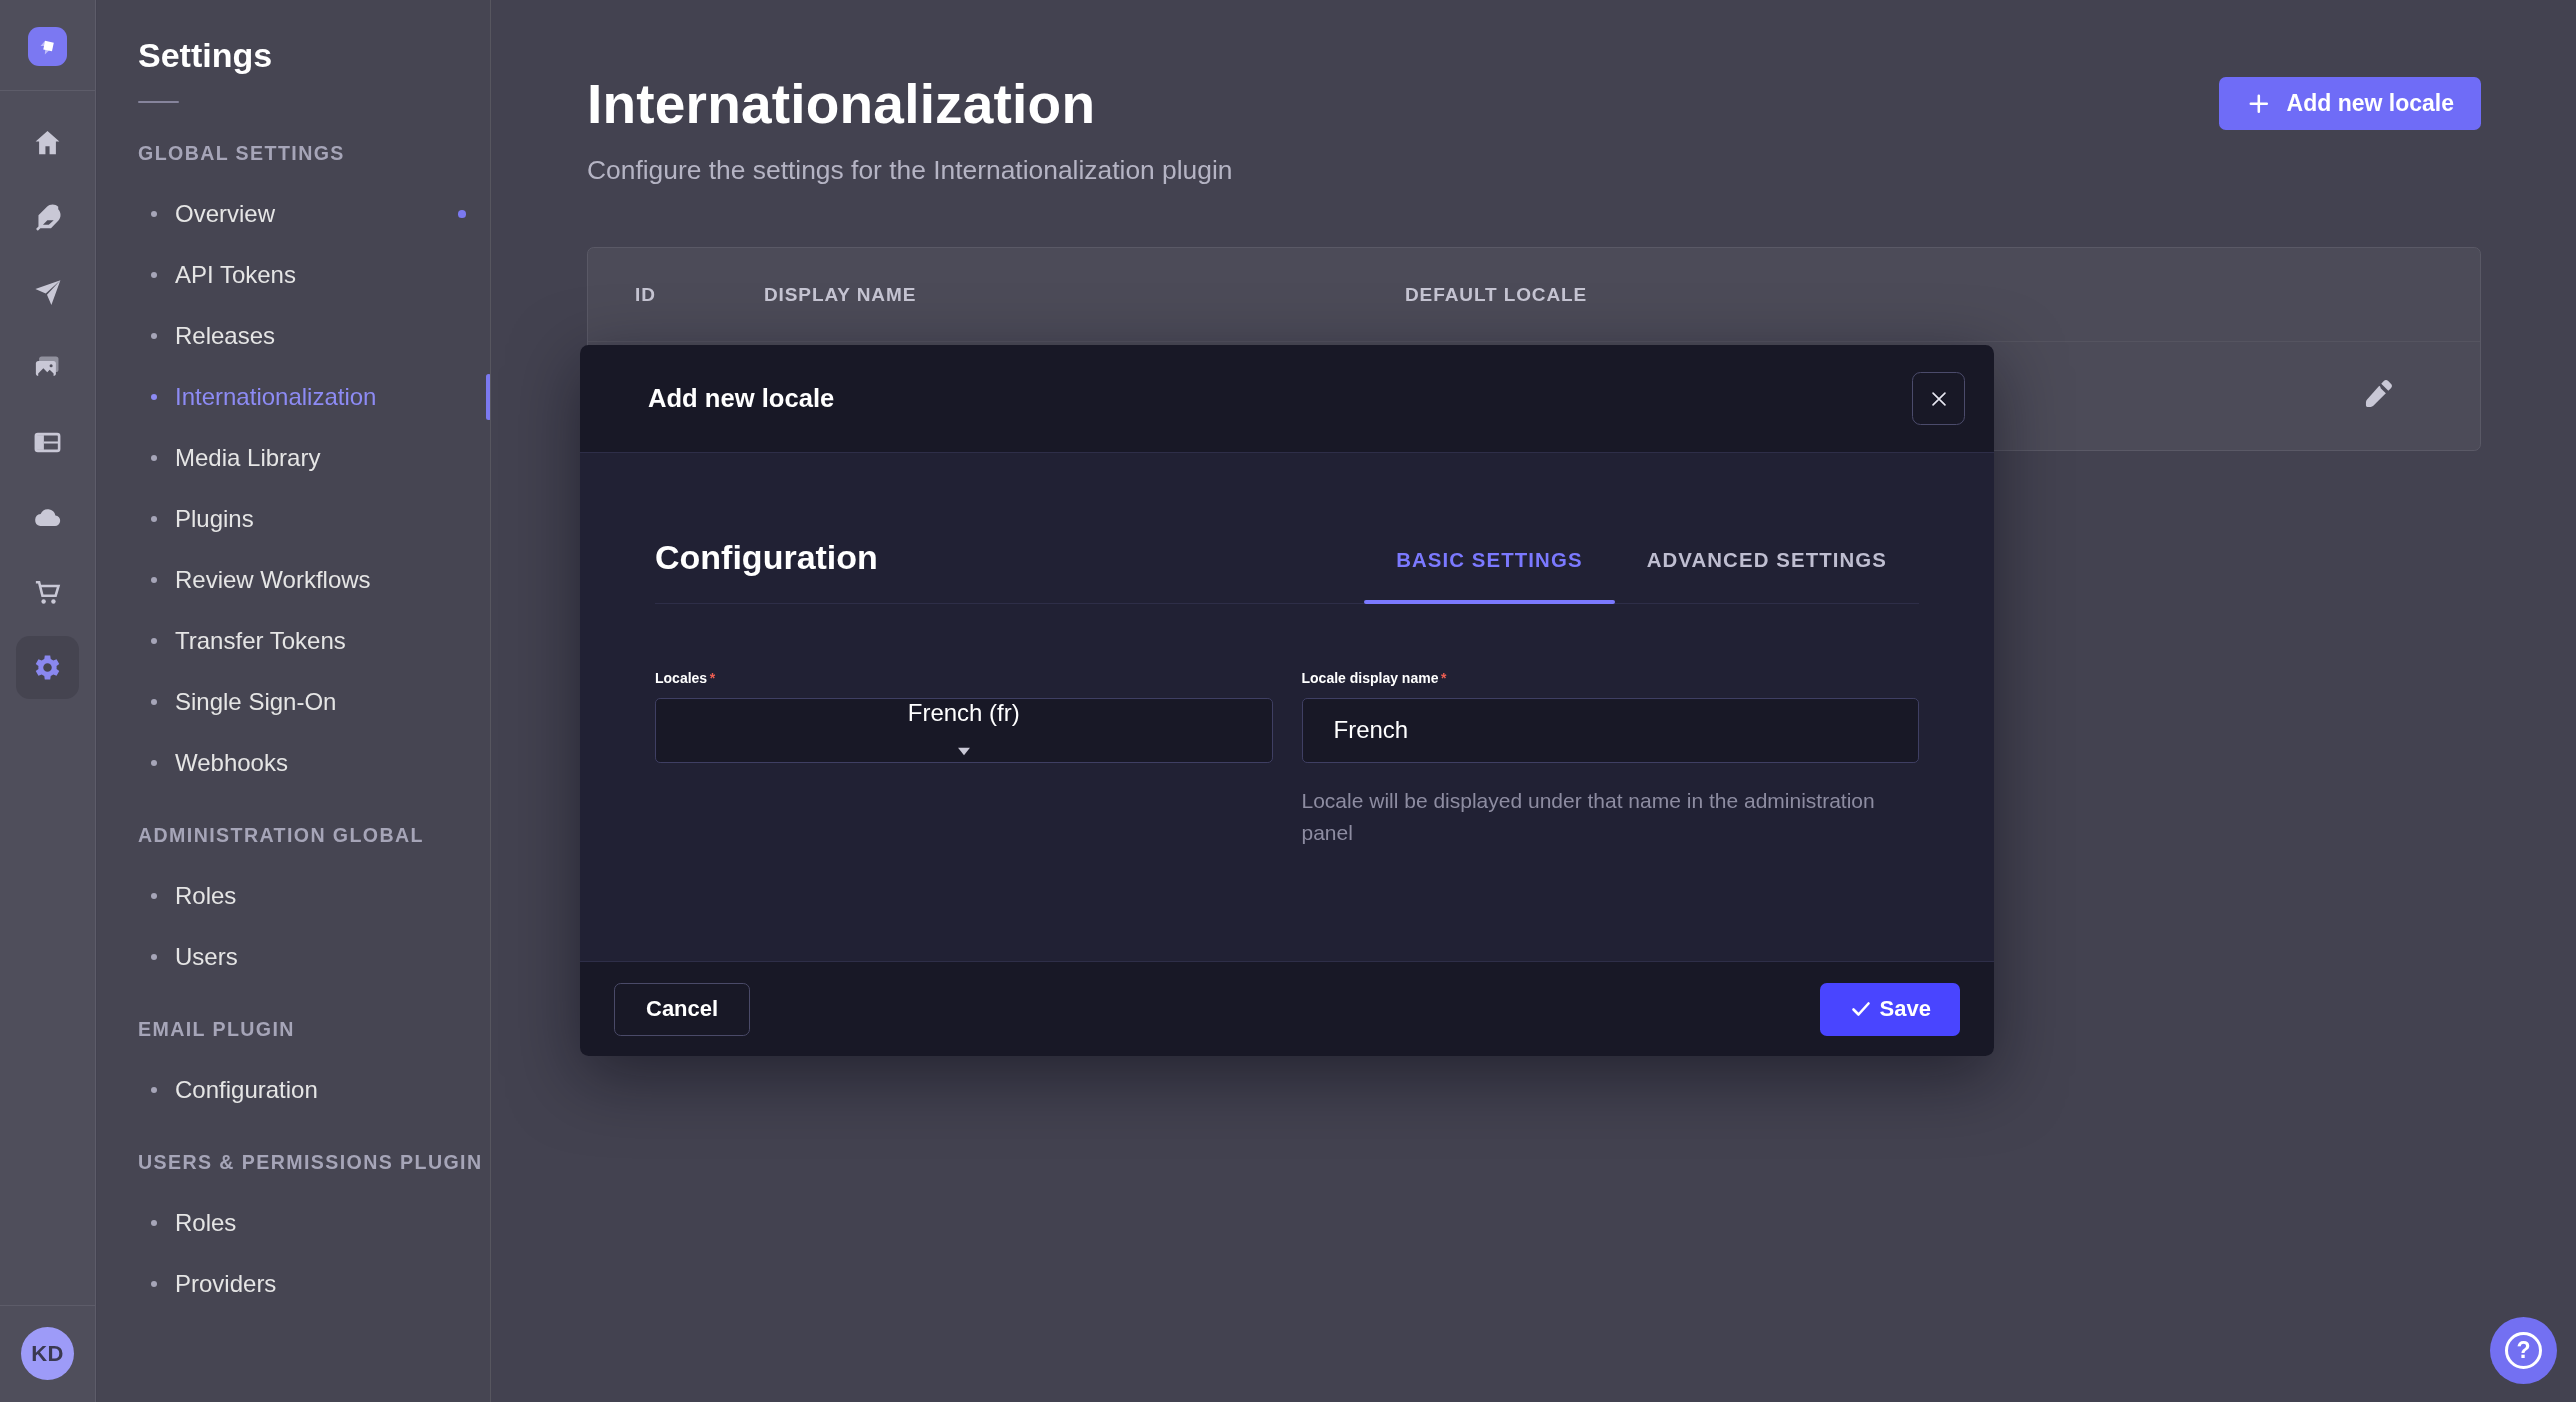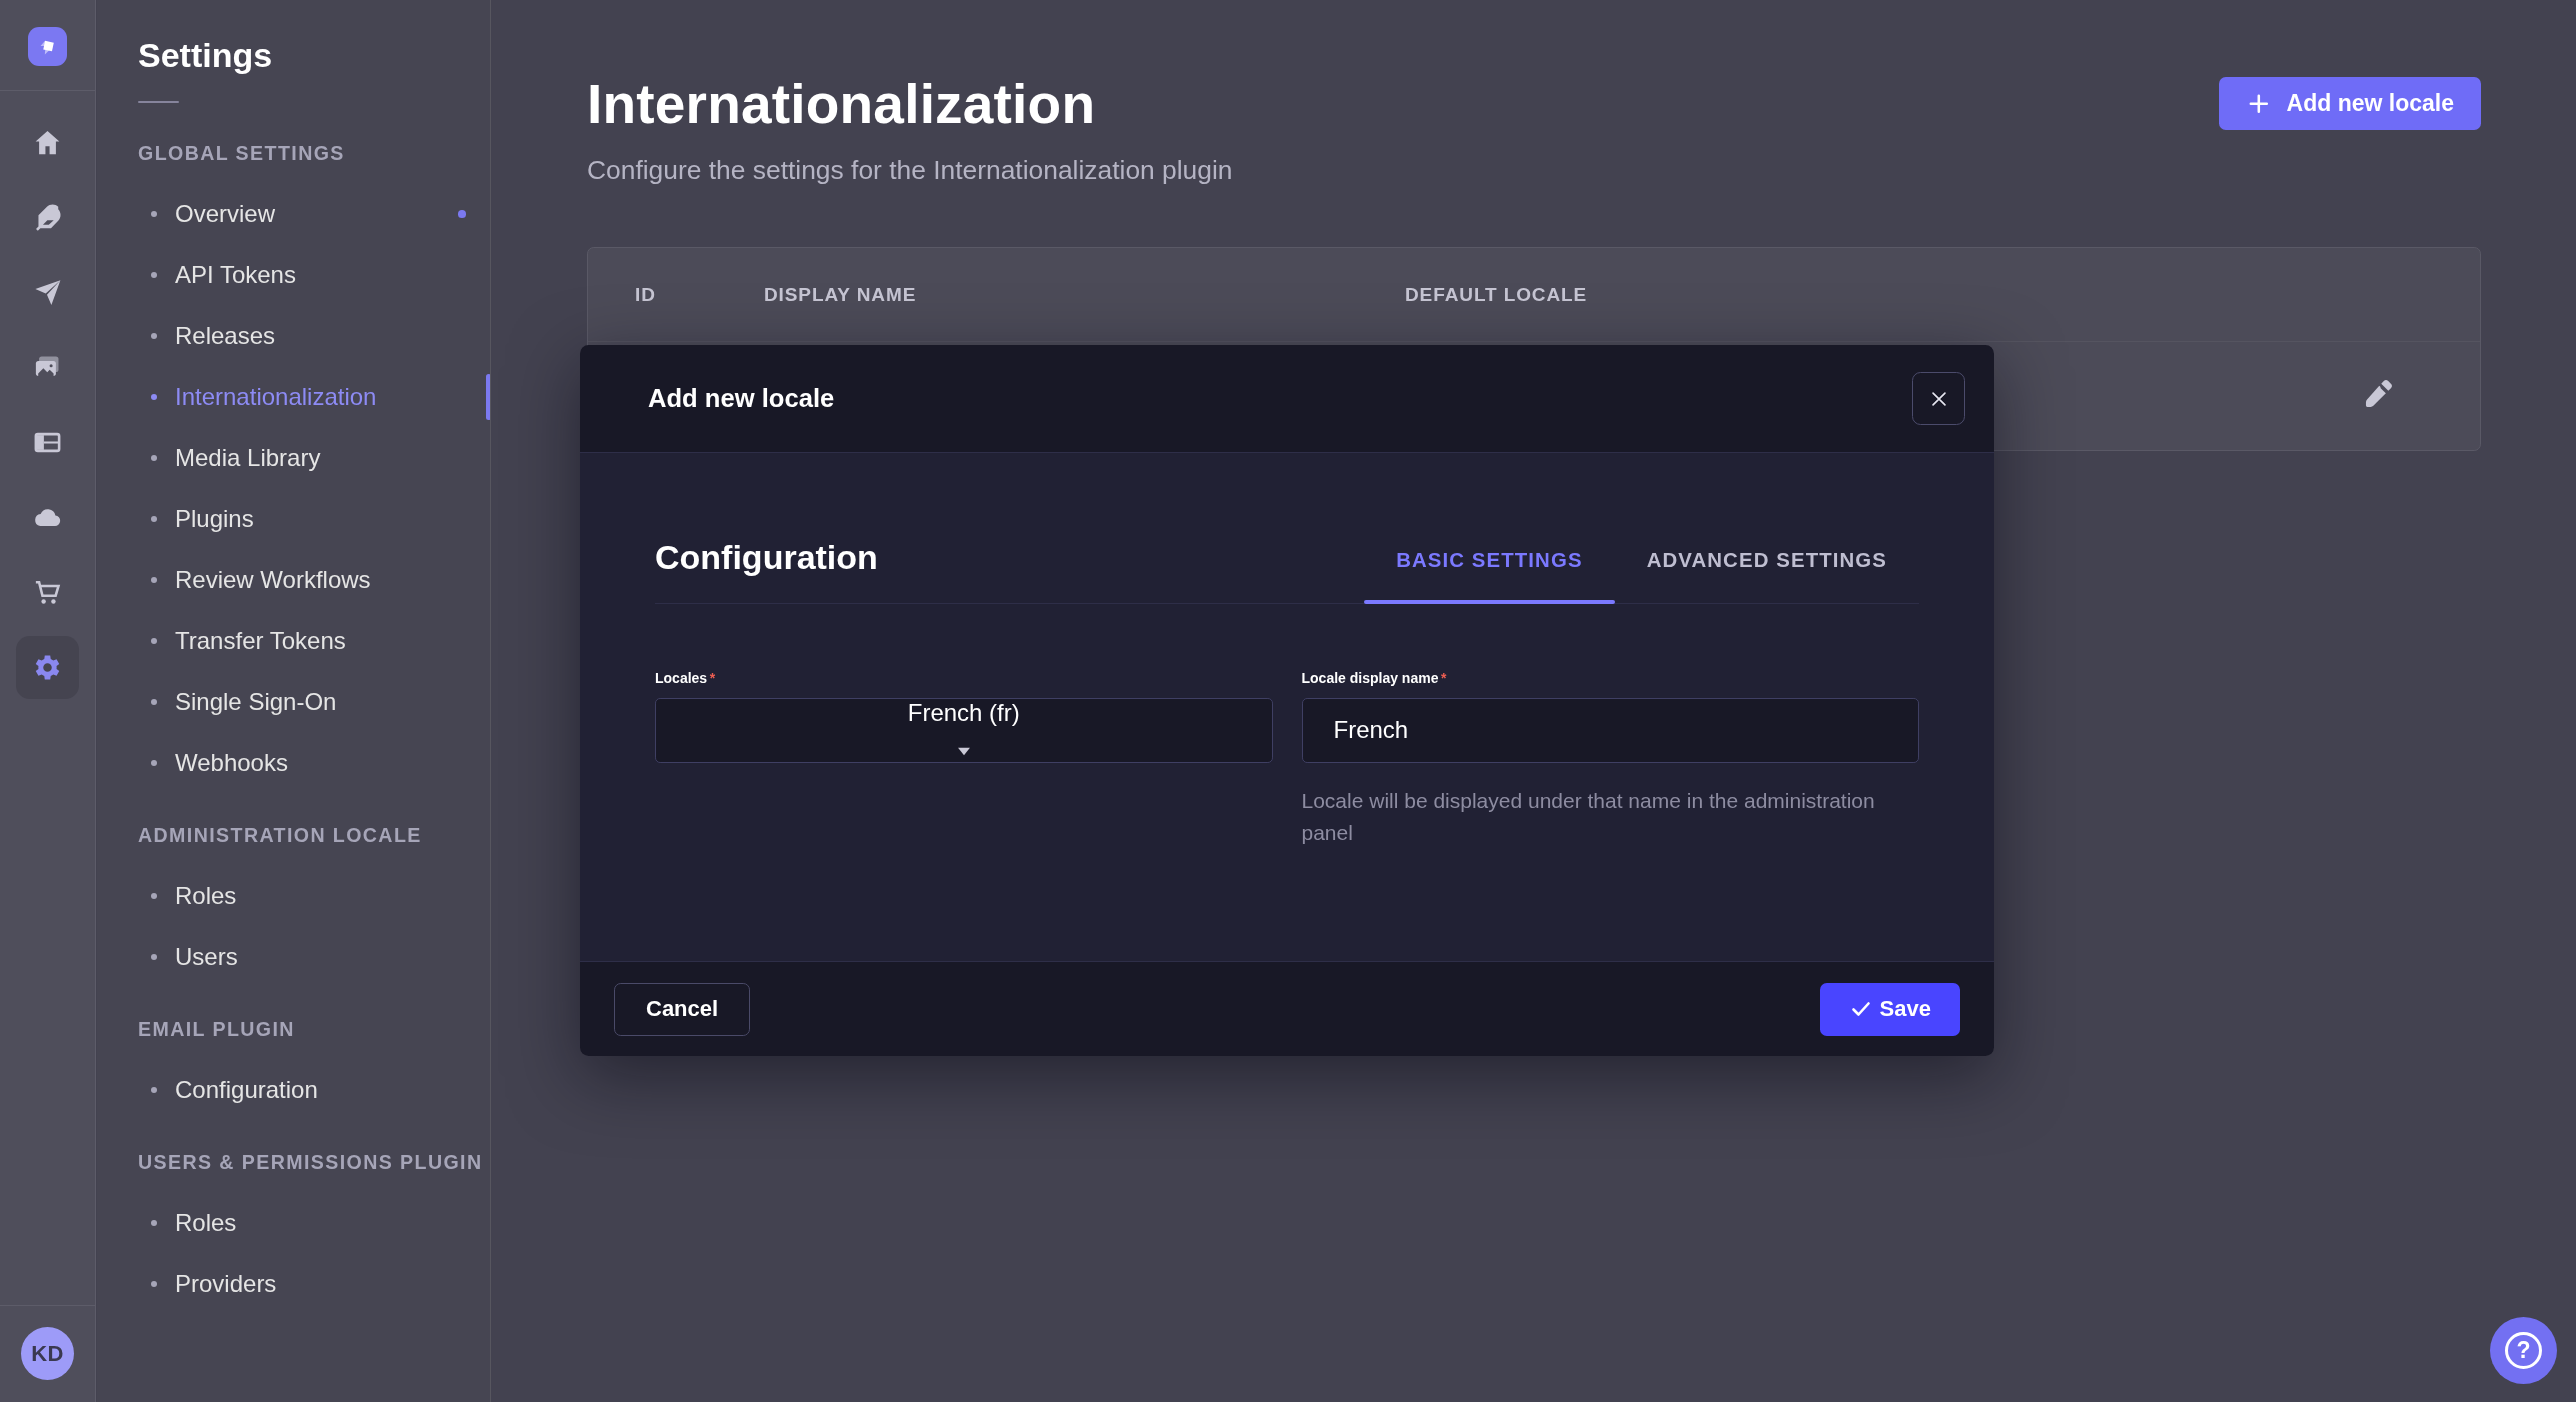--- a/index.html
+++ b/index.html
@@ -204,21 +204,21 @@
           <span class="dot"></span>
           <span>Single Sign-On</span>
         </div>
         <div class="nav-item">
           <span class="dot"></span>
           <span>Webhooks</span>
         </div>
       </div>
 
       <div class="nav-section">
-        <div class="nav-label">ADMINISTRATION LOCALE</div>
+        <div class="nav-label">ADMINISTRATION GLOBAL</div>
         <div class="nav-item">
           <span class="dot"></span>
           <span>Roles</span>
         </div>
         <div class="nav-item">
           <span class="dot"></span>
           <span>Users</span>
         </div>
       </div>
 

